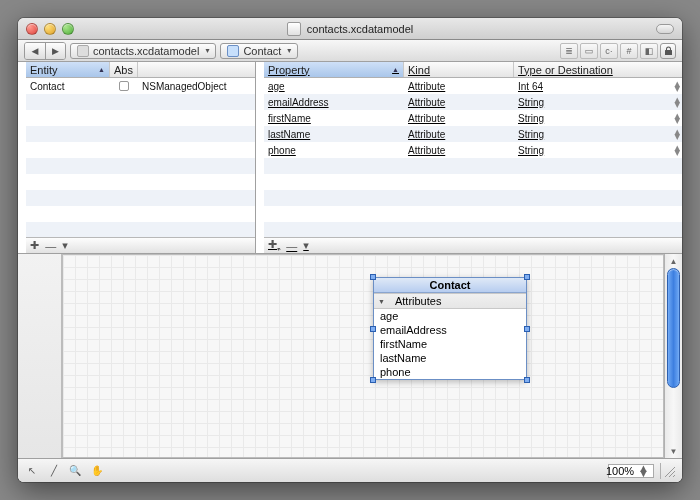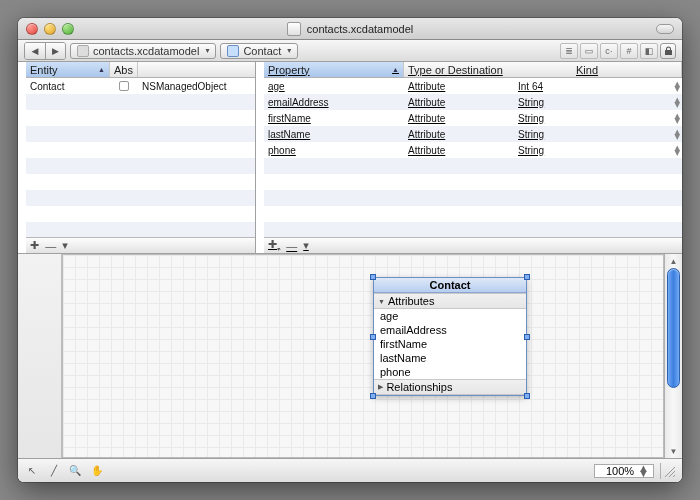--- a/index.html
+++ b/index.html
@@ -54,27 +54,27 @@
   background-image: linear-gradient(#e9e9e9 1px, transparent 1px), linear-gradient(90deg, #e9e9e9 1px, transparent 1px);
   background-size: 12px 12px; border: 1px solid #bcbcbc; }
 .dleft { position:absolute; left:0; top:0; bottom:24px; width:44px; background:linear-gradient(#f2f2f2,#e6e6e6); border-right:1px solid #bcbcbc;}
 .vscroll { position: absolute; right: 0; top: 0; bottom: 24px; width: 18px; background: linear-gradient(90deg,#eaeaea,#f7f7f7,#eaeaea); border-left: 1px solid #b0b0b0; }
 .vthumb { position: absolute; left: 2px; right: 2px; top: 14px; height: 120px; border-radius: 8px; background: linear-gradient(90deg,#6fa9f5,#3d7fe0,#6fa9f5); border: 1px solid #2b5fb0; box-shadow: inset 0 1px 1px rgba(255,255,255,0.5); }
 .vsarr { position:absolute; left:0; right:0; height:14px; display:flex; align-items:center; justify-content:center; font-size:8px; color:#666;}
 .vsarr.top{top:0}.vsarr.bot{bottom:0}
 
 .statusbar { position: absolute; left: 0; right: 0; bottom: 0; height: 24px; background: linear-gradient(#f6f6f6,#dedede); border-top: 1px solid #a0a0a0; display: flex; align-items: center; padding: 0 6px; gap: 6px; }
 .sbtn { width: 16px; height: 14px; display:flex;align-items:center;justify-content:center;color:#555;font-size:10px;}
-.zoom { margin-left: auto; width: 60px; height: 14px; border: 1px solid #aaa; background: #fff; font-size: 10px; padding: 4px 4px; display: flex; align-items: center; justify-content: flex-end; }
+.zoom { margin-left: auto; width: 46px; height: 14px; border: 1px solid #aaa; background: #fff; font-size: 10px; padding: 4px 4px; display: flex; align-items: center; justify-content: flex-end; }
 .zarr{font-size:7px;color:#666;margin-left:4px;display:flex;flex-direction:column;line-height:5px;}
 
 
 .entity { position: absolute; left: 310px; top: 22px; width: 154px; background: #fff; border: 1px solid #6b8fc5; border-radius: 3px; box-shadow: 0 2px 6px rgba(0,0,0,0.25); font-size: 10px; }
 .entity .ehdr { background: linear-gradient(#dfe9f7,#b7cdf0); text-align: center; font-weight: bold; padding: 1px 0; border-bottom: 1px solid #8aa5cf; border-radius: 3px 3px 0 0; }
-.entity .esec { background: linear-gradient(#f0f0f0,#e6e6e6); padding: 1px 4px; border-top: 1px solid #c8c8c8; border-bottom: 1px solid #c8c8c8; display:flex; align-items:center; gap:3px;}
+.entity .esec { background: linear-gradient(#f0f0f0,#e6e6e6); padding: 1px 4px; border-top: 1px solid #c8c8c8; border-bottom: 1px solid #c8c8c8; display:flex; align-items:center; gap:10px;}
 .entity .erow { padding: 1px 6px; }
 .entity .tri { font-size: 7px; color: #555; }
 .handle { position:absolute; width:6px; height:6px; background:#7faef2; border:1px solid #2b5fb0; }
 </style>
 </head>
 <body>
 
 <div class="window">
 
   <div class="titlebar">
@@ -155,25 +155,25 @@
         <span class="footbtn">▾</span>
       </div>
     </div>
 
     <div class="pane right">
       <div class="thead">
         <div class="th sort" style="width:140px">
             <span>Property</span>
             <span class="sorticon">▲</span>
           </div>
+        <div class="th" style="width:110px">
+            <span>Kind</span>
+          </div>
         <div class="th" style="flex:1;border-right:none">
             <span>Type or Destination</span>
-          </div>
-        <div class="th" style="width:110px">
-            <span>Kind</span>
           </div>
       </div>
       <div class="tbody" id="property-body">
           <div class="row">
             <div class="cell" style="width:140px">age</div>
             <div class="cell" style="width:110px">Attribute</div>
             <div class="cell" style="flex:1;position:relative">Int 64<span class="discl">
                 <span>▴</span>
                 <span>▾</span>
               </span></div>
@@ -239,24 +239,20 @@
             <span class="tri">▼</span>
             <span>Attributes</span>
           </div>
         <div id="entity-attrs">
             <div class="erow">age</div>
             <div class="erow">emailAddress</div>
             <div class="erow">firstName</div>
             <div class="erow">lastName</div>
             <div class="erow">phone</div>
           </div>
-        <div class="esec">
-            <span class="tri">▶</span>
-            <span>Relationships</span>
-          </div>
       </div>
     </div>
     <div class="vscroll">
       <div class="vsarr top">▲</div>
       <div class="vthumb"></div>
       <div class="vsarr bot">▼</div>
     </div>
     <div class="statusbar">
       <span class="sbtn">↖</span>
       <span class="sbtn">╱</span>

